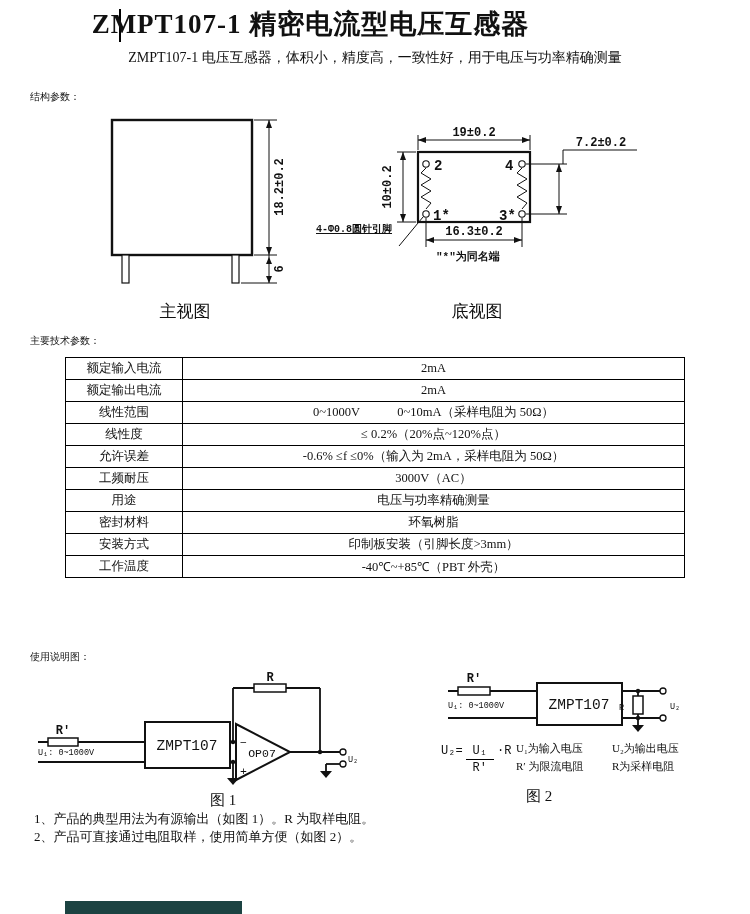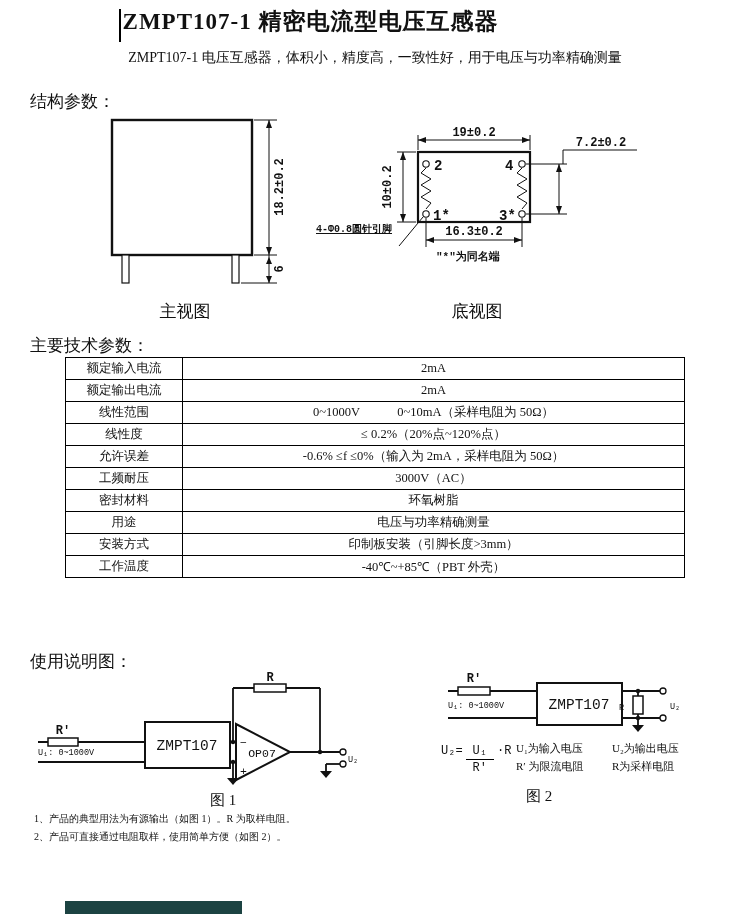--- a/index.html
+++ b/index.html
@@ -1,31 +1,31 @@
 <!DOCTYPE html>
 <html><head>
 <meta charset="utf-8">
 <style>
   html,body{margin:0;padding:0;background:#fff;}
   #page{position:relative;width:750px;height:914px;background:#ffffff;overflow:hidden;
         font-family:"Liberation Serif",serif;color:#111;}
   .abs{position:absolute;}
-  .title{left:0;top:6px;width:621px;text-align:center;font-size:23px;font-weight:bold;
+  .title{left:0;top:6px;width:621px;text-align:center;font-size:27px;font-weight:bold;
          letter-spacing:1px;}
   .cursor{left:119px;top:9px;width:2px;height:33px;background:#000;}
   .subtitle{left:0;top:49px;width:750px;text-align:center;font-size:14px;}
-  .heading{font-size:17px;}
+  .heading{font-size:10px;}
   .caption{font-size:17px;text-align:center;}
   .smallcap{font-size:15px;text-align:center;}
   .pin-note{font-size:10px;font-weight:bold;text-decoration:underline;font-family:"Liberation Mono",monospace;}
   .pol-note{font-size:11px;font-weight:bold;font-family:"Liberation Mono",monospace;}
   table.spec{border-collapse:collapse;width:620px;font-size:12.5px;}
   table.spec td{border:1px solid #000;height:21px;text-align:center;padding:0 4px;}
   table.spec td.c1{width:108px;}
-  .notes div{font-size:10px;line-height:17.5px;}
+  .notes div{font-size:13px;line-height:17.5px;}
   .formula{display:flex;align-items:flex-start;font-family:"Liberation Mono",monospace;font-size:12px;}
   .frac{display:inline-flex;flex-direction:column;text-align:center;margin:0 3px;}
   .frac .num{border-bottom:1.5px solid #000;padding:0 7px 1px 7px;}
   .frac .den{padding-top:1px;}
   .legend{display:grid;grid-auto-flow:column;grid-template-rows:repeat(2,18px);
           grid-template-columns:96px auto;font-size:11px;}
   .edge-bar{background:#1c4342;}
   svg text{fill:#111;}
   .tdim{font:bold 12px "Liberation Mono",monospace;}
   .tpin{font:bold 14px "Liberation Mono",monospace;}
@@ -141,26 +141,26 @@
         </tr>
       <tr>
           <td class="c1">允许误差</td>
           <td>-0.6% ≤f ≤0%（输入为 2mA，采样电阻为 50Ω）</td>
         </tr>
       <tr>
           <td class="c1">工频耐压</td>
           <td>3000V（AC）</td>
         </tr>
       <tr>
+          <td class="c1">用途</td>
+          <td>电压与功率精确测量</td>
+        </tr>
+      <tr>
           <td class="c1">密封材料</td>
           <td>环氧树脂</td>
-        </tr>
-      <tr>
-          <td class="c1">用途</td>
-          <td>电压与功率精确测量</td>
         </tr>
       <tr>
           <td class="c1">安装方式</td>
           <td>印制板安装（引脚长度&gt;3mm）</td>
         </tr>
       <tr>
           <td class="c1">工作温度</td>
           <td>-40℃~+85℃（PBT 外壳）</td>
         </tr>
     </tbody>

